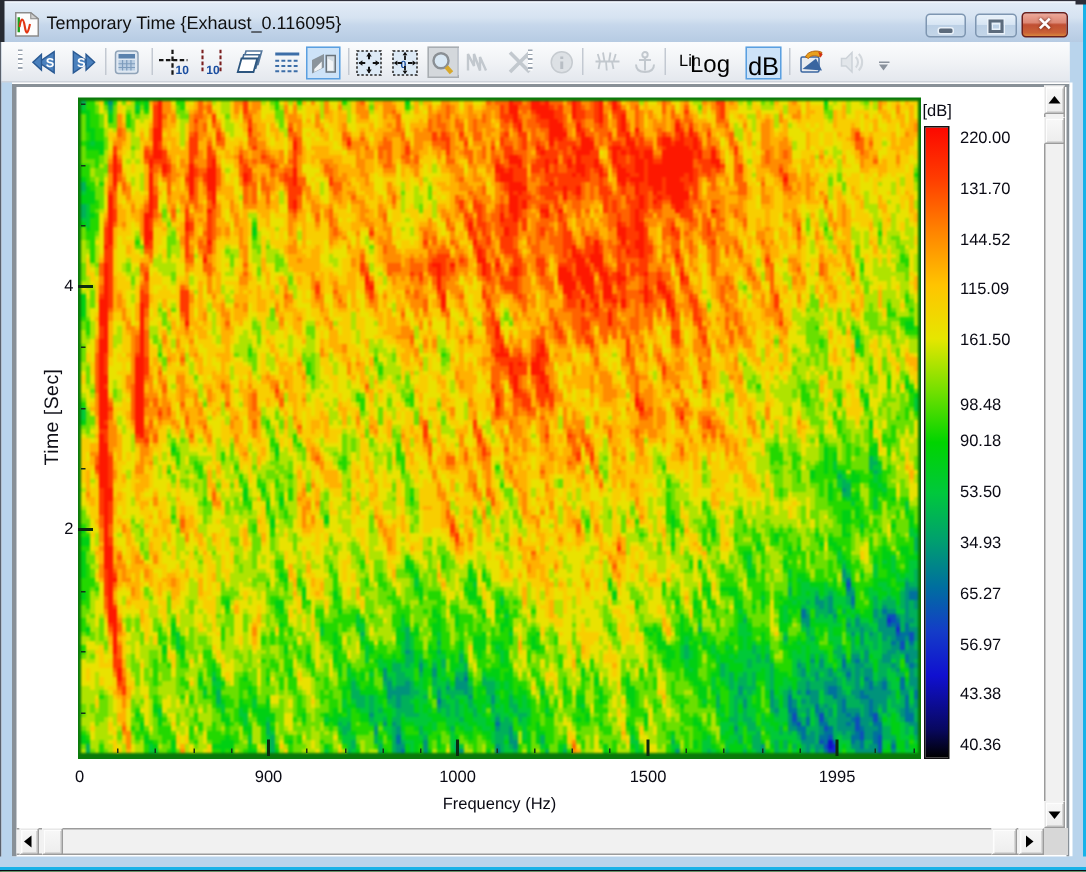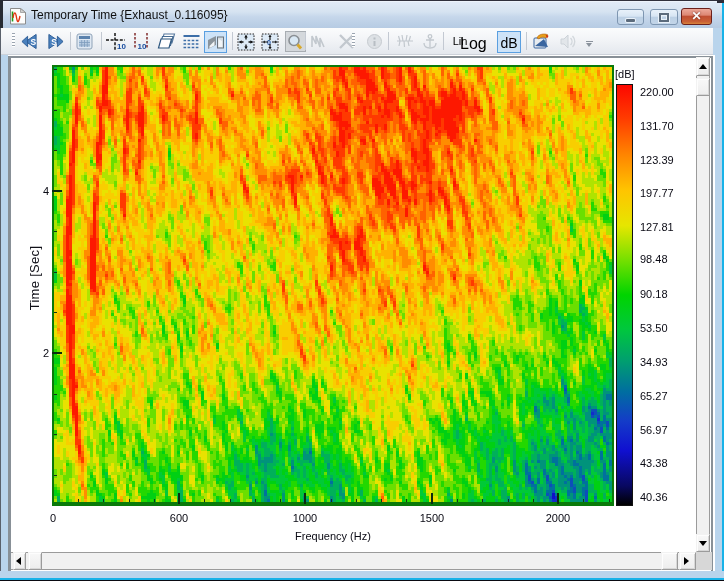--- a/index.html
+++ b/index.html
@@ -124,21 +124,21 @@
  <path d="M1 8h16M4 8l-1.5-5M7 8L6 2M10 8l1-6M13 8l1.5-5M4 8l-1 5M8 8l.5 6M12 8l1 5" stroke="#c2c8ce" stroke-width="1.2" fill="none"></path>
 </svg>
 <svg class="abs" style="left:421px;top:33px" width="18" height="17" viewBox="0 0 18 17">
  <circle cx="9" cy="3.5" r="1.8" fill="none" stroke="#c2c8ce" stroke-width="1.3"></circle>
  <path d="M9 5v9M5 7h8M3 10c0 4 3 5 6 5s6-1 6-5" fill="none" stroke="#c2c8ce" stroke-width="1.3"></path>
 </svg>
 <div class="abs" style="left:443px;top:32px;width:1px;height:18px;background:#c3c9d2"></div>
 <div class="abs" style="left:448px;top:35px;font-size:11px;color:#000;width:24px;text-align:center">Lin</div>
 <div class="abs" style="left:460px;top:35px;font-size:16px;color:#000;width:26px;text-align:center">Log</div>
 <div class="abs" style="left:497px;top:31px;width:24px;height:22px;background:#cde3f8;border:1px solid #5a9fe0"></div>
-<div class="abs" style="left:497px;top:35px;font-size:14px;color:#000;width:24px;text-align:center">dB</div>
+<div class="abs" style="left:497px;top:35px;font-size:17px;color:#000;width:24px;text-align:center">dB</div>
 <div class="abs" style="left:526px;top:32px;width:1px;height:18px;background:#c3c9d2"></div>
 <svg class="abs" style="left:533px;top:33px" width="18" height="17" viewBox="0 0 18 17">
  <rect x="1" y="5" width="12" height="10" rx="1" fill="#e8ecf0" stroke="#3a66a0"></rect>
  <path d="M2 13l9-7 4 8z" fill="#3a66a0"></path>
  <path d="M4 5C5 1 12 0 15 2l-2 3c-2-1.5-6-1-7 1z" fill="#e8a01c" stroke="#b06010" stroke-width="0.6"></path>
  <path d="M12.5 1.5l3 1.5-1.5 2.5" fill="#d03010"></path>
 </svg>
 <svg class="abs" style="left:559px;top:33px" width="18" height="17" viewBox="0 0 18 17">
  <path d="M2 6v5h3l4 4V2L5 6z" fill="#e2e6ea" stroke="#ccd2d8"></path>
  <path d="M11.5 5c2 2 2 5 0 7M13.5 3c3 3 3 8 0 11" fill="none" stroke="#d2d7dc" stroke-width="1.4"></path>
@@ -199,40 +199,40 @@
 <div style="position:absolute;left:54px;top:231.4px;width:3px;height:1px;background:#15321a"></div>
 <div style="position:absolute;left:54px;top:271.9px;width:3px;height:1px;background:#15321a"></div>
 <div style="position:absolute;left:54px;top:312.4px;width:3px;height:1px;background:#15321a"></div>
 <div style="position:absolute;left:54px;top:393.6px;width:3px;height:1px;background:#15321a"></div>
 <div style="position:absolute;left:54px;top:434.1px;width:3px;height:1px;background:#15321a"></div>
 <div style="position:absolute;left:54px;top:474.6px;width:3px;height:1px;background:#15321a"></div>
 
 <div class="abs lbl" style="left:-1px;top:271px;width:69px;height:14px;transform:rotate(-90deg);transform-origin:center;font-size:13px;letter-spacing:.3px;text-align:center;color:#101018">Time [Sec]</div>
 <div class="lbl">
     <div style="position:absolute;left:33px;top:512px;width:40px;text-align:center">0</div>
-    <div style="position:absolute;left:159px;top:512px;width:40px;text-align:center">600</div>
+    <div style="position:absolute;left:159px;top:512px;width:40px;text-align:center">900</div>
     <div style="position:absolute;left:285px;top:512px;width:40px;text-align:center">1000</div>
     <div style="position:absolute;left:412px;top:512px;width:40px;text-align:center">1500</div>
-    <div style="position:absolute;left:538px;top:512px;width:40px;text-align:center">2000</div>
+    <div style="position:absolute;left:538px;top:512px;width:40px;text-align:center">1995</div>
   </div>
 <div class="lbl">
     <div style="position:absolute;left:30px;top:185px;width:19px;text-align:right">4</div>
     <div style="position:absolute;left:30px;top:347px;width:19px;text-align:right">2</div>
   </div>
 <div class="abs lbl" style="left:253px;top:530px;width:160px;text-align:center">Frequency (Hz)</div>
 
 <div class="abs lbl" style="left:615px;top:68px">[dB]</div>
 <div class="abs" style="left:616px;top:84px;width:17px;height:422px;border:1px solid #111;background:linear-gradient(180deg, #fc0800 0.0%, #ff3c00 8.0%, #ff8400 16.5%, #ffc400 25.0%, #e6e600 33.5%, #78e000 41.5%, #00d400 50.0%, #00c83c 58.0%, #00a06e 65.5%, #006ea0 73.0%, #143cc8 80.0%, #1010d0 87.0%, #080860 95.5%, #000000 100.0%)"></div>
 <div class="lbl">
     <div style="position:absolute;left:640px;top:86px;height:12px;line-height:12px">220.00</div>
     <div style="position:absolute;left:640px;top:120px;height:12px;line-height:12px">131.70</div>
-    <div style="position:absolute;left:640px;top:154px;height:12px;line-height:12px">123.39</div>
-    <div style="position:absolute;left:640px;top:187px;height:12px;line-height:12px">197.77</div>
-    <div style="position:absolute;left:640px;top:221px;height:12px;line-height:12px">127.81</div>
-    <div style="position:absolute;left:640px;top:253px;height:12px;line-height:12px">98.48</div>
+    <div style="position:absolute;left:640px;top:154px;height:12px;line-height:12px">144.52</div>
+    <div style="position:absolute;left:640px;top:187px;height:12px;line-height:12px">115.09</div>
+    <div style="position:absolute;left:640px;top:221px;height:12px;line-height:12px">161.50</div>
+    <div style="position:absolute;left:640px;top:264px;height:12px;line-height:12px">98.48</div>
     <div style="position:absolute;left:640px;top:288px;height:12px;line-height:12px">90.18</div>
     <div style="position:absolute;left:640px;top:322px;height:12px;line-height:12px">53.50</div>
     <div style="position:absolute;left:640px;top:356px;height:12px;line-height:12px">34.93</div>
     <div style="position:absolute;left:640px;top:390px;height:12px;line-height:12px">65.27</div>
     <div style="position:absolute;left:640px;top:424px;height:12px;line-height:12px">56.97</div>
     <div style="position:absolute;left:640px;top:457px;height:12px;line-height:12px">43.38</div>
     <div style="position:absolute;left:640px;top:491px;height:12px;line-height:12px">40.36</div>
   </div>
 
 <div class="abs" style="left:696px;top:57px;width:14px;height:495px;background:#f1f1f1;border-left:1px solid #9b9b9b;border-right:1px solid #9b9b9b"></div>

